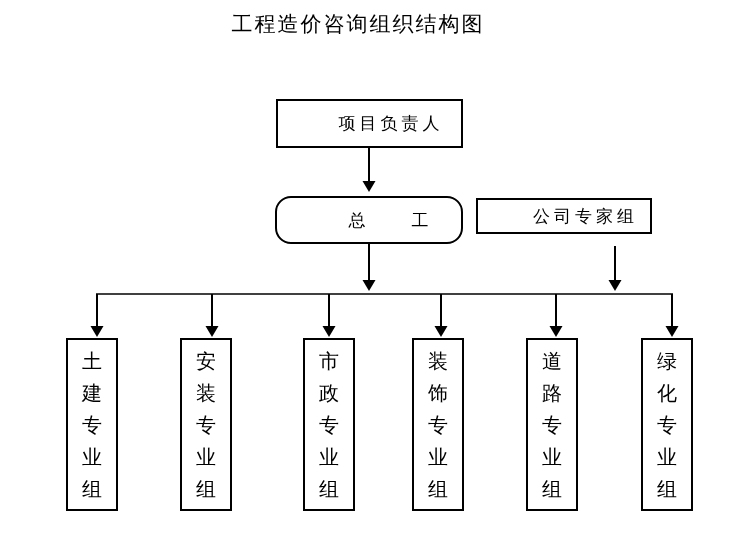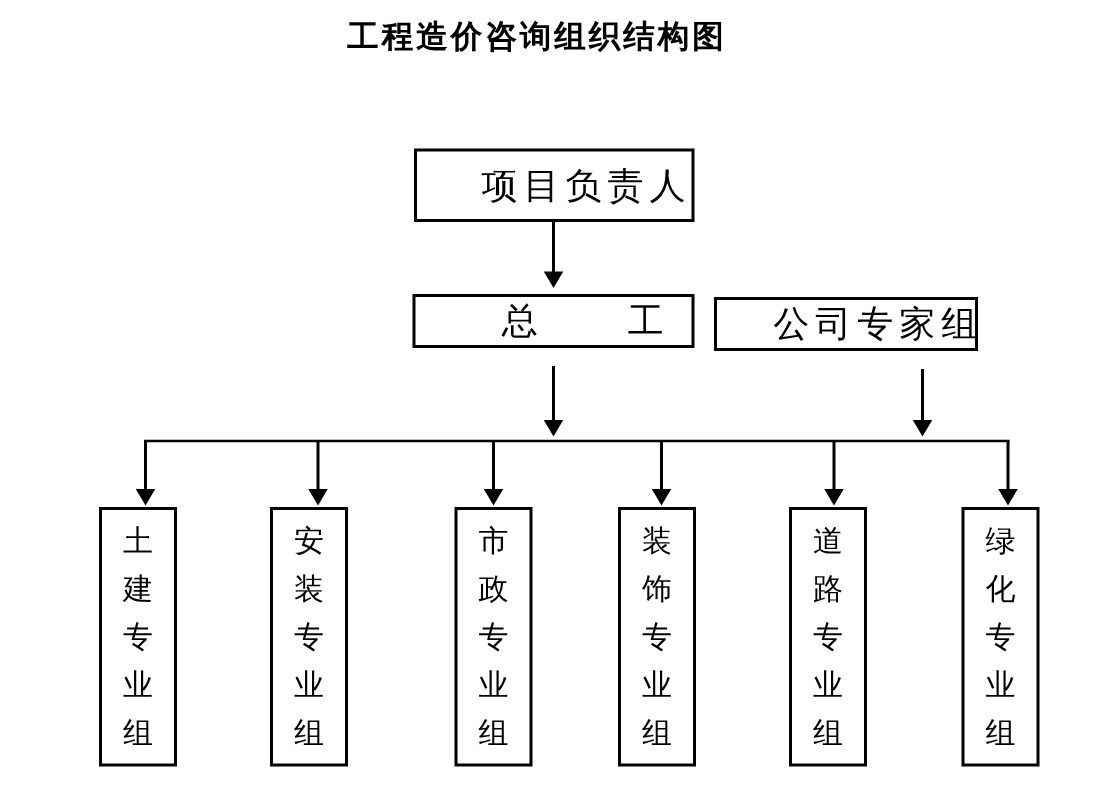--- a/index.html
+++ b/index.html
@@ -16,49 +16,49 @@
     font-family: "Liberation Serif", "DejaVu Serif", serif;
     overflow: hidden;
   }
   .title {
     position: absolute;
     left: 222px;
     top: 10px;
     width: 272px;
     text-align: center;
     font-size: 21px;
-    font-weight: bold;
+    font-weight: normal;
     letter-spacing: 2px;
     white-space: nowrap;
   }
   .connectors {
     position: absolute;
     left: 0;
     top: 0;
     width: 745px;
     height: 533px;
   }
   .node {
     position: absolute;
     box-sizing: border-box;
     border: 2px solid #000000;
     background: #ffffff;
     display: flex;
     align-items: center;
     justify-content: center;
   }
   .hnode {
-    font-size: 24px;
+    font-size: 17px;
     letter-spacing: 4px;
     white-space: pre;
     text-indent: 4px; 
     padding-left: 39px;
   }
   .node-root  { left: 276px; top:  99px; width: 187px; height: 49px; }
-  .node-chief { left: 275px; top: 196px; width: 188px; height: 36px; }
+  .node-chief { left: 275px; top: 196px; width: 188px; height: 48px; border-radius: 16px; }
   .node-expert{ left: 476px; top: 198px; width: 176px; height: 36px; }
   .vnode {
     top: 338px;
     width: 52px;
     height: 173px;
     font-size: 20px;
   }
   .vtext {
     white-space: pre-line;
     text-align: center;

